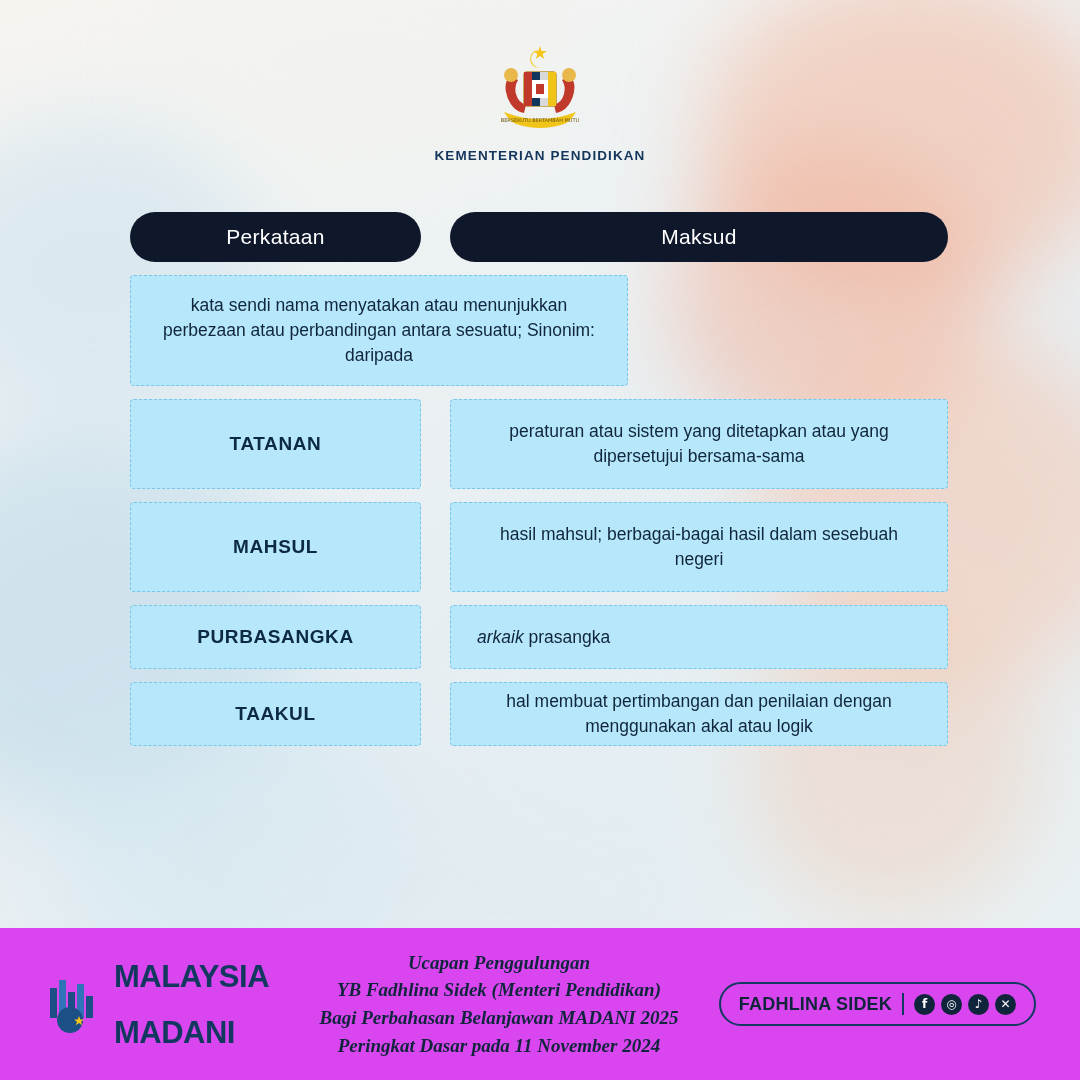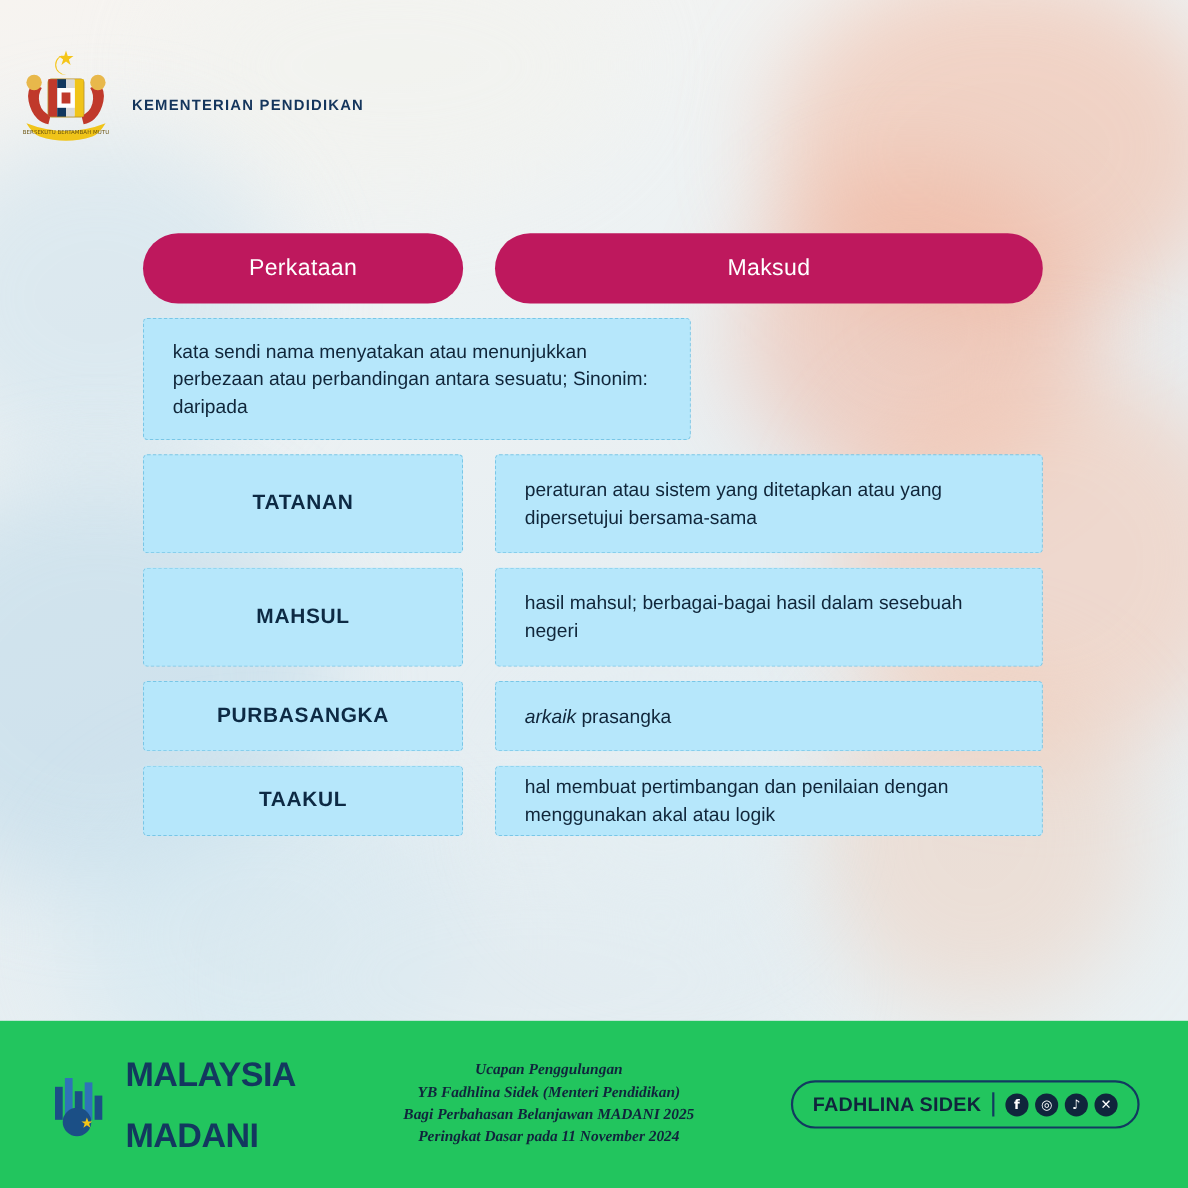--- a/index.html
+++ b/index.html
@@ -28,43 +28,43 @@
   .b5 { width: 340px; height: 300px; left: -80px; top: 120px; background: #cfe3ee; opacity:.6; }
   .b6 { width: 420px; height: 380px; left: -120px; top: 430px; background: #bcd9e9; opacity:.55; }
   .b7 { width: 360px; height: 300px; left: 60px; top: 700px; background: #cfe6f0; opacity:.5; }
   .b8 { width: 500px; height: 260px; left: 240px; top: 760px; background: #dfeaf0; opacity:.45; }
   .b9 { width: 420px; height: 240px; left: 150px; top: -60px; background: #f2f3ef; opacity:.7; }
   .b10 { width: 260px; height: 240px; left: 470px; top: 620px; background: #e3eef2; opacity:.5; }
 
   
   .header {
     position: absolute; top: 42px; left: 0; right: 0;
-    display: flex; flex-direction: row; align-items: center;
+    display: flex; flex-direction: column; align-items: center;
   }
   .crest { width: 120px; height: 96px; }
   .ministry {
     margin-top: 10px;
     font-size: 13.5px; letter-spacing: 1.1px;
     color: #14355c; font-weight: 700;
     font-family: "Liberation Sans", sans-serif;
   }
 
   
   .table {
     position: absolute; left: 130px; top: 212px; width: 818px;
   }
   .row { display: flex; gap: 29px; margin-bottom: 13px; }
   .head-cell {
-    background: #be185d; color: #ffffff;
+    background: #0f172a; color: #ffffff;
     border-radius: 34px;
-    height: 64px; display: flex; align-items: center; justify-content: center;
+    height: 50px; display: flex; align-items: center; justify-content: center;
     font-size: 21px; font-weight: 400; letter-spacing: .3px;
   }
   .col-a { width: 291px; flex: 0 0 291px; }
-  .col-b { width: 498px; flex: 0 0 498px; }
+  .col-b { width: 498px; flex: 0 0 498px; text-align: center; }
   .cell {
     background: #b6e7fb;
     border: 1.6px dashed #79c6e6;
     border-radius: 4px;
   }
   .word-cell {
     display: flex; align-items: center; justify-content: center;
     font-size: 19px; font-weight: 700; color: #0d2a44; letter-spacing: .6px;
   }
   .mean-cell {
@@ -73,41 +73,41 @@
     font-size: 17.5px; color: #10263a; line-height: 1.42;
   }
   .mean-cell em { font-style: italic; }
   .r-h1 { height: 111px; }
   .r-h2 { height: 90px; }
   .r-h3 { height: 64px; }
 
   
   .footer {
     position: absolute; left: 0; right: 0; bottom: 0; height: 152px;
-    background: #22c55e;
+    background: #d946ef;
     display: flex; align-items: center;
   }
   .logo-wrap { display: flex; align-items: center; margin-left: 48px; }
   .logo-mark { width: 56px; height: 60px; margin-right: 10px; }
   .logo-text { line-height: 1; }
   .logo-text .l1 {
     font-size: 31px; font-weight: 800; color: #13385f; letter-spacing: -.5px;
     font-family: "Liberation Sans", sans-serif;
   }
   .logo-text .l2 {
     font-size: 31px; font-weight: 800; color: #13385f; letter-spacing: -.5px;
     font-family: "Liberation Sans", sans-serif;
     margin-top: 25px;
   }
   .foot-center {
     flex: 1; text-align: center;
     color: #10253c;
     font-family: "Liberation Serif", serif;
     font-style: italic; font-weight: 700;
-    font-size: 14px; line-height: 1.45;
+    font-size: 19px; line-height: 1.45;
     margin-left: 10px;
   }
   .handle-pill {
     display: flex; align-items: center; gap: 10px;
     border: 2px solid #123a60; border-radius: 30px;
     padding: 9px 18px; margin-right: 44px;
   }
   .handle-name {
     font-size: 18px; font-weight: 700; color: #10253c; letter-spacing: .2px;
   }

